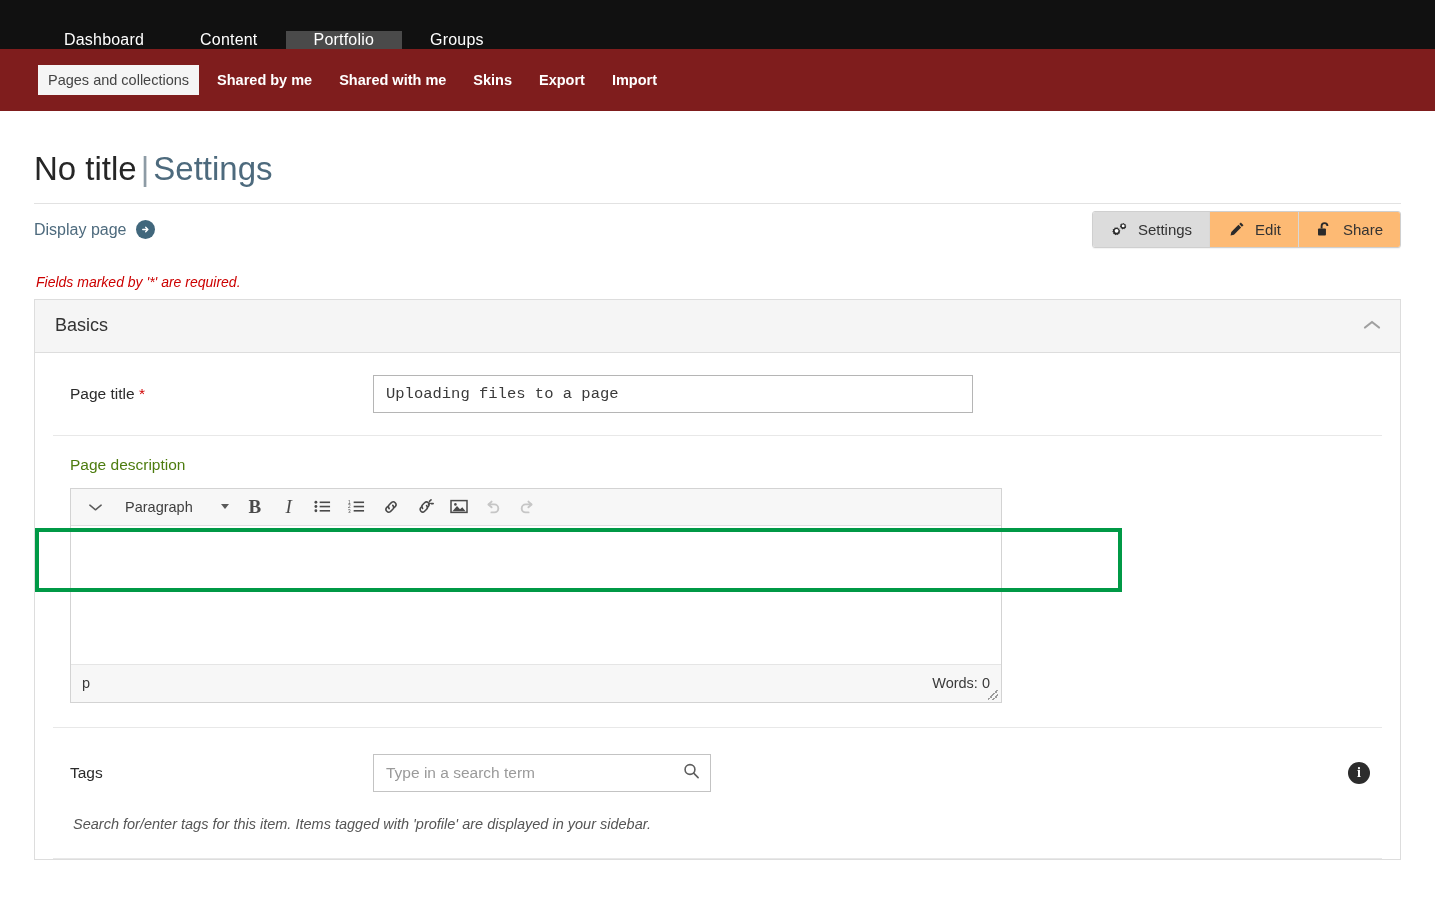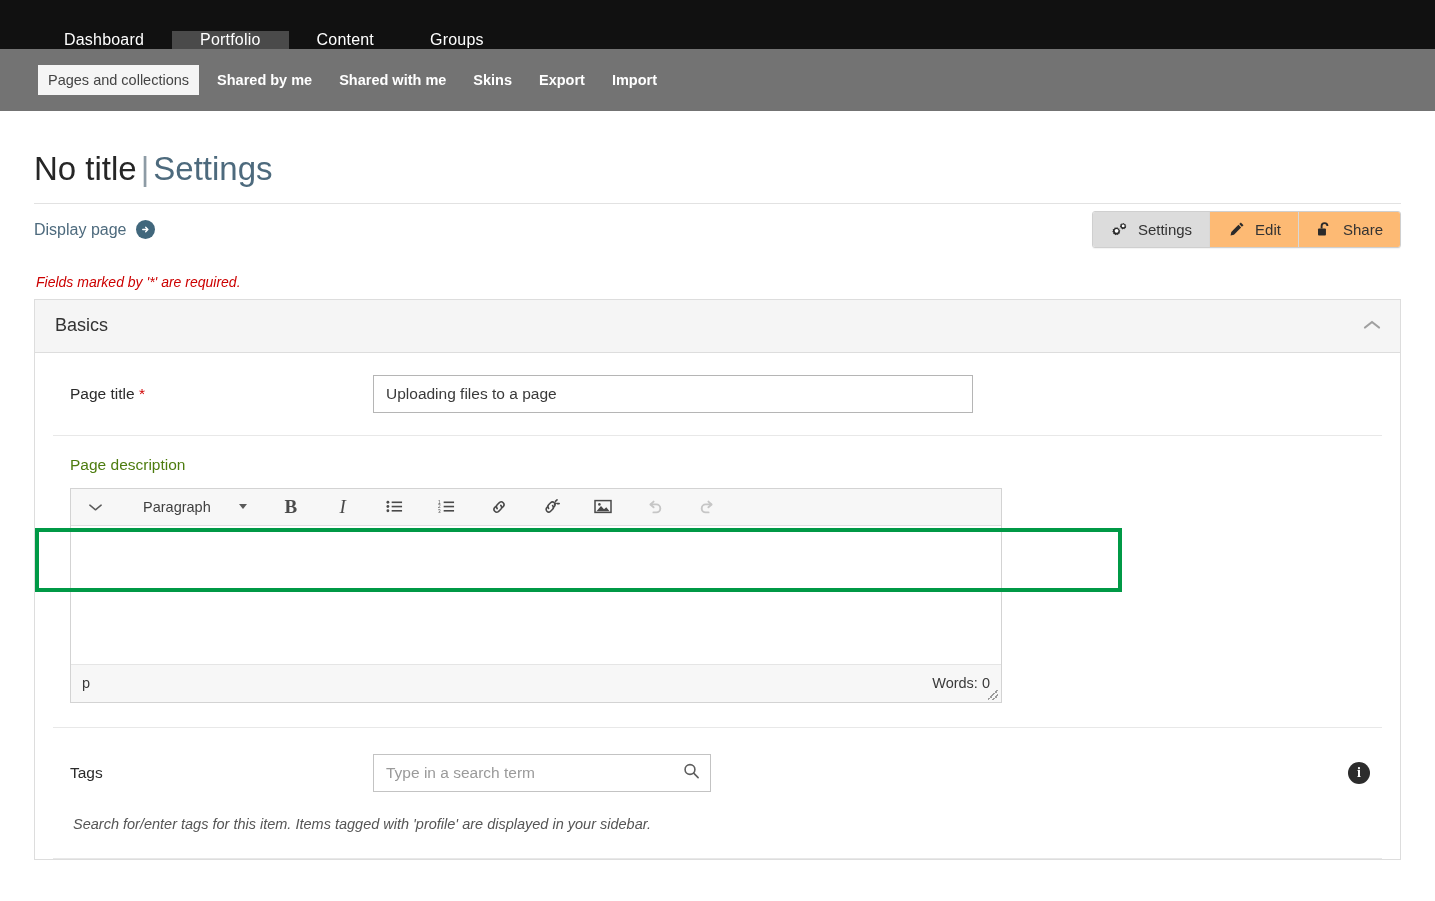--- a/index.html
+++ b/index.html
@@ -30,21 +30,21 @@
     font-size: 16px;
     letter-spacing: .2px;
     cursor: pointer;
     white-space: nowrap;
   }
   .topnav-item.active { background: #4a4a4a; }
 
   
   .subnav {
     height: 62px;
-    background: #737373;
+    background: #7f1d1d;
     display: flex;
     align-items: center;
     padding-left: 38px;
     gap: 0;
   }
   .subnav-item {
     color: #ffffff;
     font-size: 14.5px;
     font-weight: bold;
     padding: 6px 9px;
@@ -168,21 +168,21 @@
     color: #2b2b2b;
     padding-left: 17px;
   }
   .req { color: #d00000; }
 
   .text-input {
     width: 600px;
     height: 38px;
     border: 1px solid #b5b5b5;
     background: #ffffff;
-    font-family: Liberation Sans, sans-serif;
+    font-family: Liberation Mono, monospace;
     font-size: 15.5px;
     color: #3a3a3a;
     padding: 0 12px;
     outline: none;
   }
 
   
   .hl-title-row {
     position: absolute;
     left: 35px;
@@ -199,21 +199,21 @@
   .desc-label { font-size: 15.5px; color: #4d7c0f; margin-bottom: 14px; }
 
   .editor { width: 932px; border: 1px solid #d3d3d3; }
   .editor-toolbar {
     height: 37px;
     background: #f7f7f7;
     border-bottom: 1px solid #e0e0e0;
     display: flex;
     align-items: center;
     padding-left: 8px;
-    gap: 20px;
+    gap: 2px;
   }
   .tb-btn {
     width: 32px; height: 30px;
     display: flex; align-items: center; justify-content: center;
     cursor: pointer; color: #4a4a4a;
   }
   .tb-btn.disabled { color: #c6c6c6; cursor: default; }
   .tb-style {
     display: flex; align-items: center; gap: 28px;
     padding: 0 8px 0 12px; font-size: 14.5px; color: #3f3f3f;
@@ -289,25 +289,25 @@
     margin-bottom: 0;
   }
 </style>
 </head>
 <body>
 
 <div class="topnav">
   <div class="topnav-item">
       <span>Dashboard</span>
     </div>
+  <div class="topnav-item">
+      <span>Content</span>
+    </div>
   <div class="topnav-item active">
       <span>Portfolio</span>
-    </div>
-  <div class="topnav-item">
-      <span>Content</span>
     </div>
   <div class="topnav-item">
       <span>Groups</span>
     </div>
 </div>
 
 <div class="subnav">
   <div class="subnav-item active">Pages and collections</div>
   <div class="subnav-item">Shared by me</div>
   <div class="subnav-item">Shared with me</div>

